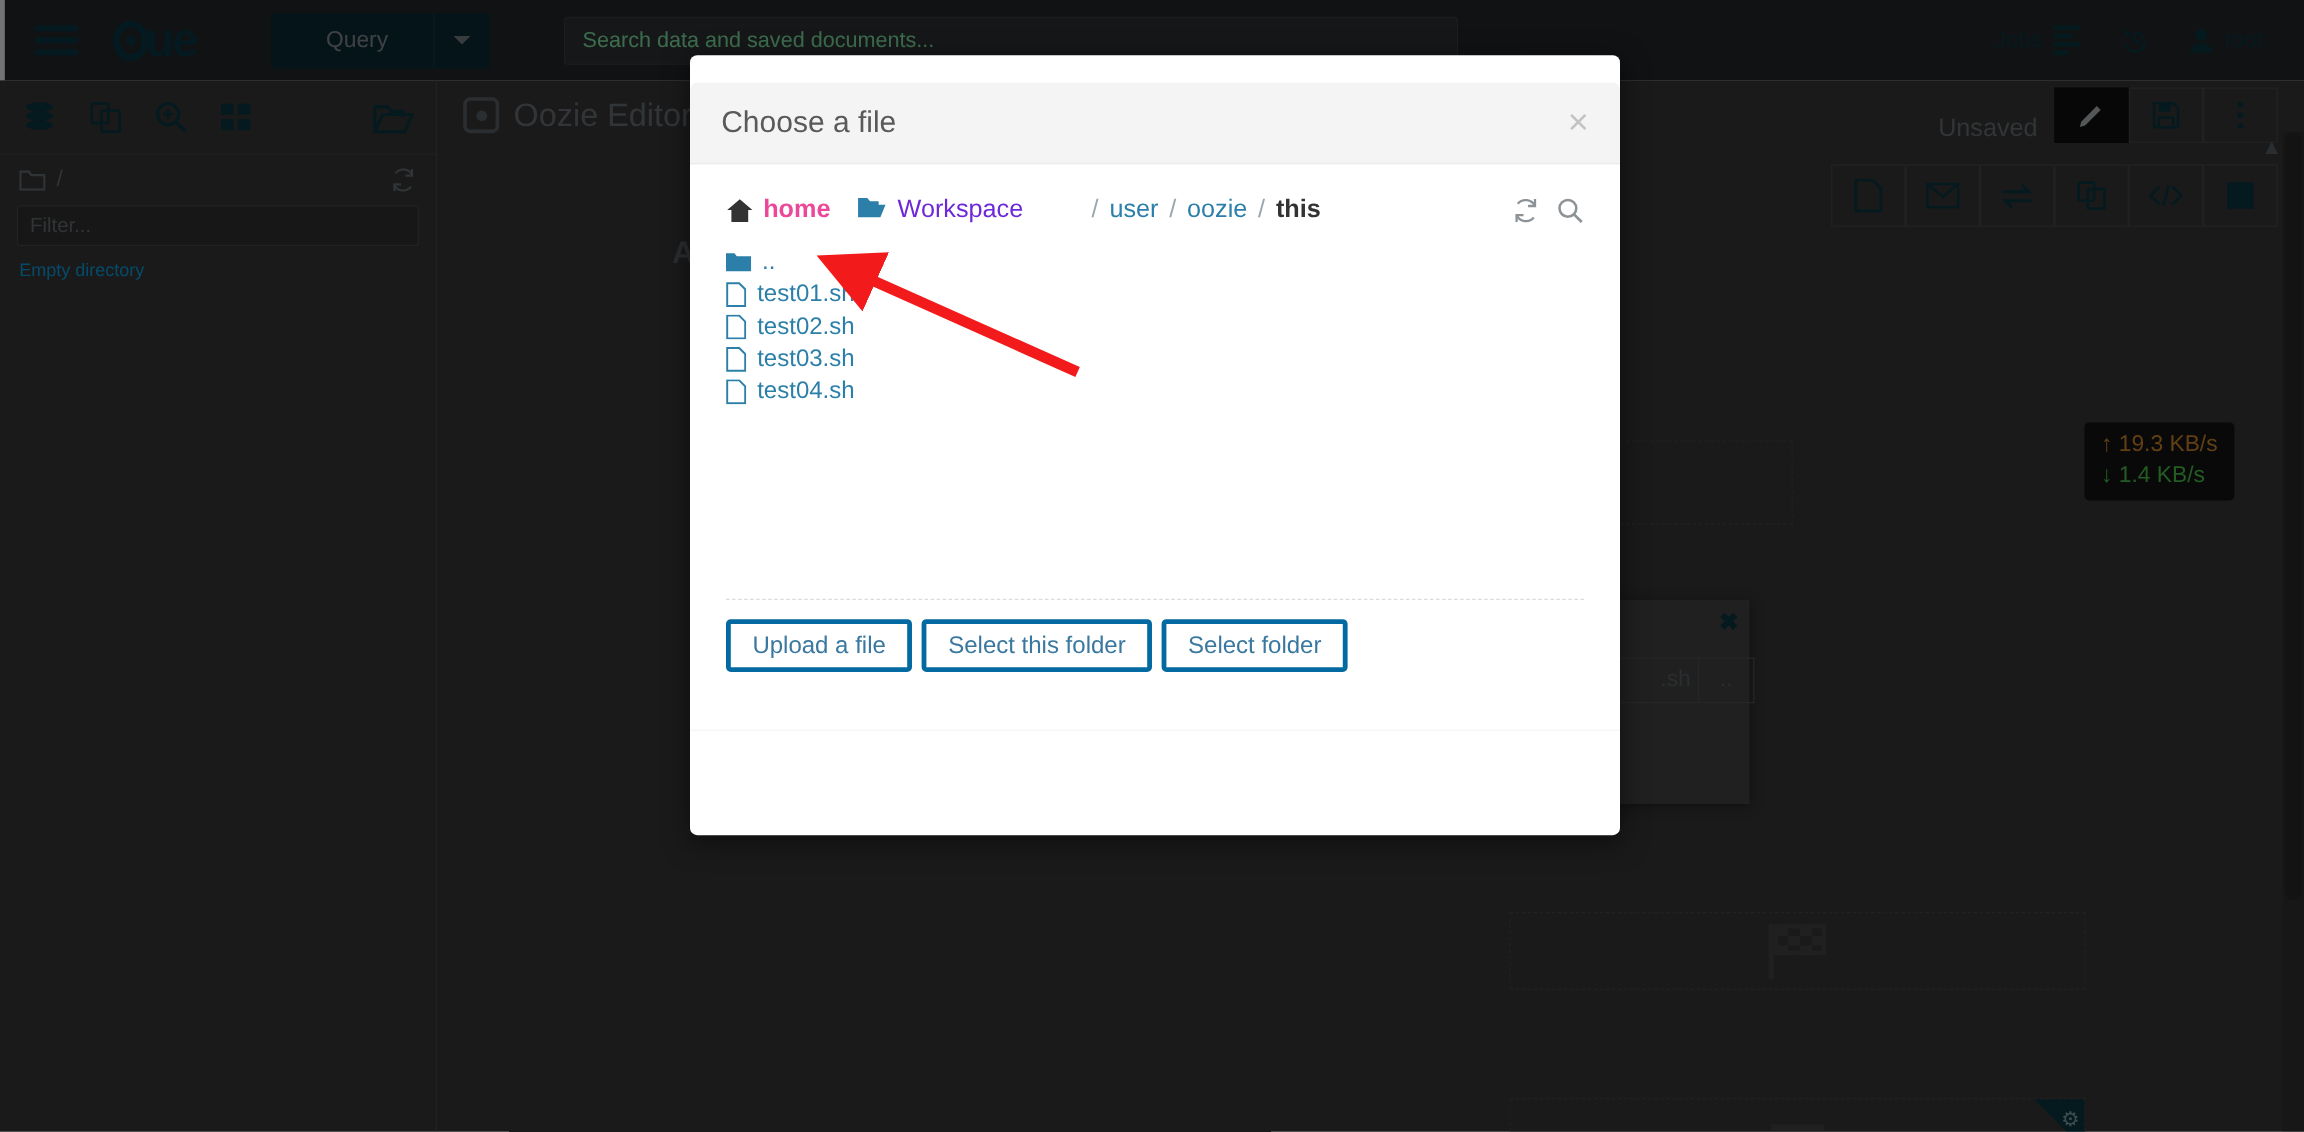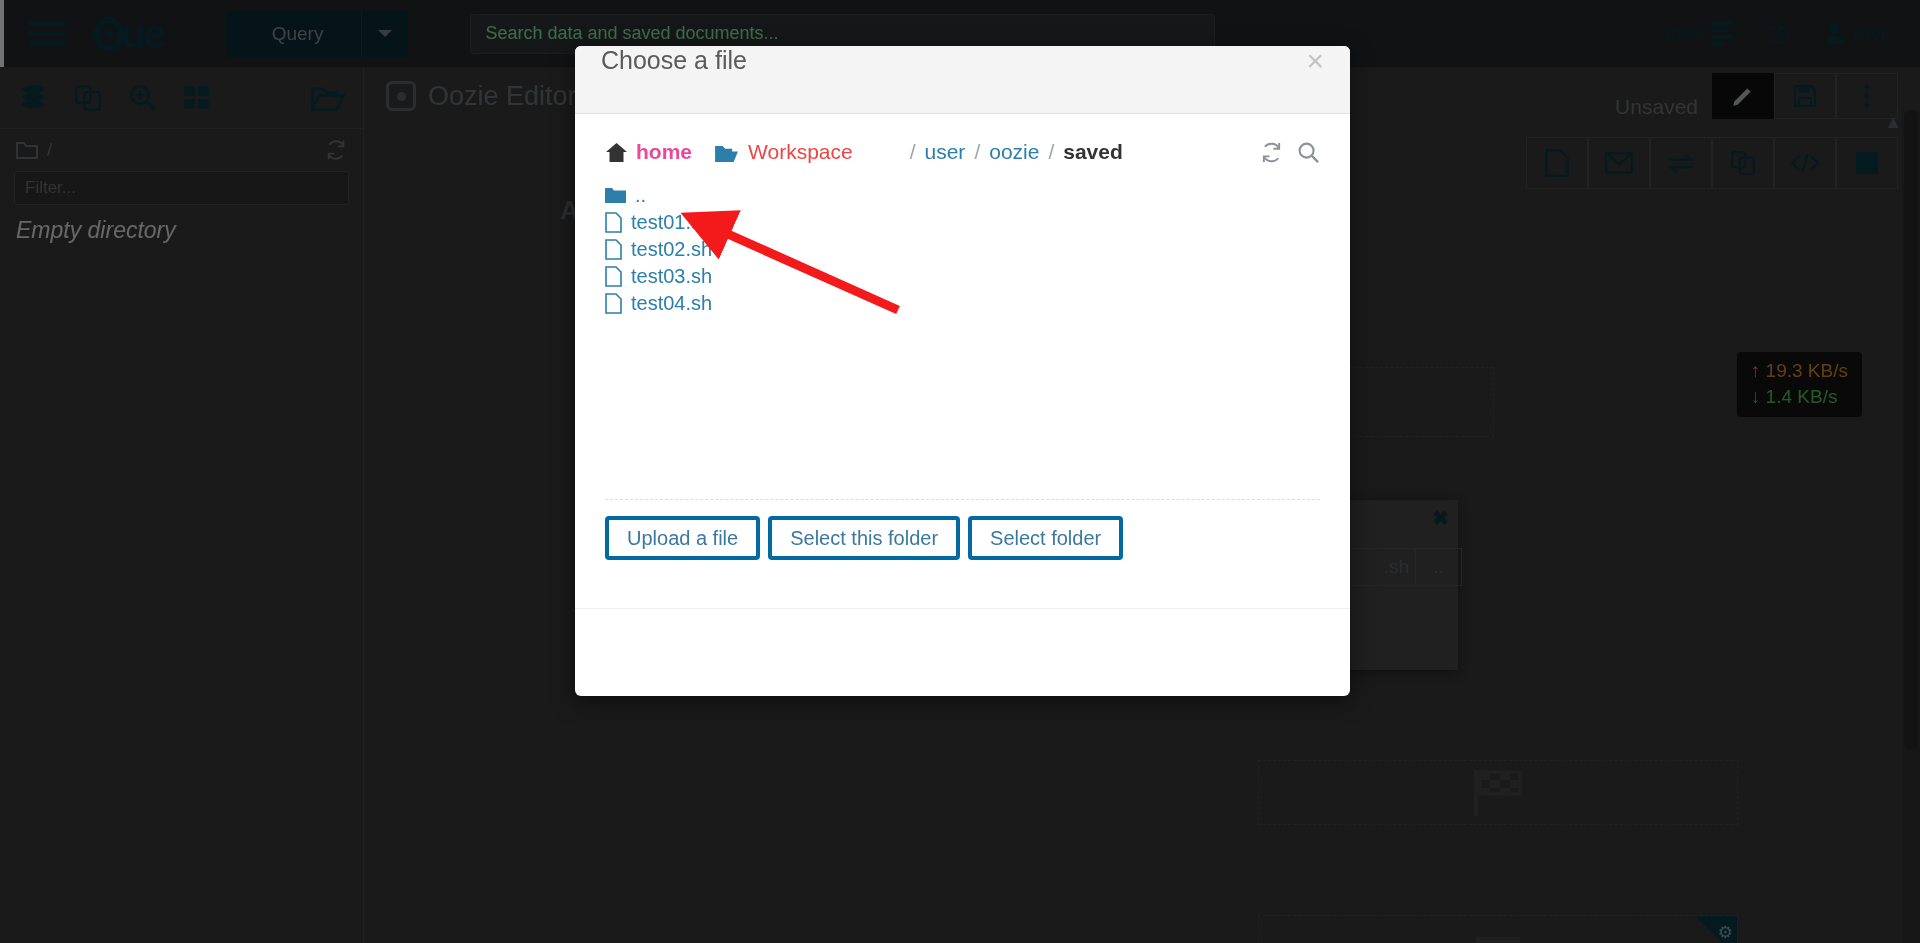--- a/index.html
+++ b/index.html
@@ -83,21 +83,21 @@
   .side-path {
     display: flex; align-items: center; padding: 10px 16px 6px;
     color: #6e7478; font-size: 19px; gap: 9px;
   }
   .side-path .refresh { margin-left: auto; }
   .side-filter {
     margin: 4px 14px; height: 34px;
     background: #333; border: 1px solid #4d4d4d; border-radius: 3px;
     color: #6e7478; font-size: 17px; display: flex; align-items: center; padding: 0 10px;
   }
-  .side-empty { padding: 8px 16px; color: #e5e5e5; font-style: italic; font-size: 23px; }
+  .side-empty { padding: 8px 16px; color: #0ea5e9; font-size: 15px; }
 
   
   .content { position: absolute; top: 67px; left: 364px; right: 0; bottom: 0; background: #3a3a3a; }
   .content-head { display: flex; align-items: center; height: 58px; padding: 0 22px; color: #6f757a; font-size: 27px; gap: 12px; }
   .ozicon { width: 30px; height: 30px; border: 3px solid #5f666b; border-radius: 6px;
             display: flex; align-items: center; justify-content: center; }
   .ozicon:after { content:""; width: 9px; height: 9px; border-radius:50%; background:#5f666b; }
   .head-right { margin-left: auto; display: flex; align-items: flex-end; gap: 0; }
   .unsaved { color: #6f757a; font-size: 21px; margin-right: 14px; }
   .hbtn { width: 62px; height: 46px; border: 1px solid #4d4d4d; display: flex;
@@ -153,28 +153,28 @@
   
   .modal {
     position: absolute; left: 575px; top: 46px; width: 775px; height: 650px;
     background: #fff; border-radius: 6px;
     box-shadow: 0 5px 22px rgba(0,0,0,.5);
     display: flex; flex-direction: column;
   }
   .modal-header {
     height: 68px; background: #f4f4f4; border-bottom: 1px solid #e2e2e2;
     border-radius: 6px 6px 0 0;
-    display: flex; padding: 0 26px;
+    display: flex; align-items: center; padding: 0 26px; margin-top: 23px;
   }
   .modal-title { font-size: 25px; color: #5a5a5a; }
   .modal-close { margin-left: auto; font-size: 30px; color: #c3c3c3; line-height: 1; }
   .modal-body { flex: 1; padding: 26px 30px 0; position: relative; }
   .breadcrumb { display: flex; align-items: center; font-size: 21px; color: #2b7fa8; }
   .breadcrumb .home { color: #ec4899; font-weight: 700; display: flex; align-items: center; gap: 8px; }
-  .breadcrumb .ws { color: #ef4444; display: flex; align-items: flex-end; gap: 9px; margin-left: 22px; }
+  .breadcrumb .ws { color: #6d28d9; display: flex; align-items: flex-start; gap: 9px; margin-left: 22px; }
   .breadcrumb .segs { margin-left: 48px; display: flex; gap: 0; align-items: center; }
   .breadcrumb .segs .sep { color: #9aa7ad; margin: 0 9px; }
   .breadcrumb .segs .last { color: #333; font-weight: 700; }
   .bc-actions { margin-left: auto; display: flex; gap: 14px; color: #8c9296; }
   .filelist { margin-top: 18px; }
   .filerow { display: flex; align-items: center; gap: 9px; font-size: 20px; color: #2b7fa8; line-height: 25px; padding: 1px 0; }
   .filerow .fname { color: #2b7fa8; }
   .filerow.dir .fname { color: #2b7fa8; }
   .modal-sep { position: absolute; left: 30px; right: 30px; bottom: 108px; border-top: 1px dashed #dcdcdc; }
   .modal-actions { position: absolute; left: 30px; bottom: 48px; display: flex; gap: 8px; }
@@ -418,21 +418,21 @@
             <path d="M1 19 L5.5 8 H25 L20.5 19 Z" fill="#2b7fa8"></path>
           </svg>
           <span>Workspace</span>
         </span>
         <span class="segs">
           <span class="sep">/</span>
           <span>user</span>
           <span class="sep">/</span>
           <span>oozie</span>
           <span class="sep">/</span>
-          <span class="last">saved</span>
+          <span class="last">this</span>
         </span>
         <span class="bc-actions">
           <svg width="23" height="23" viewBox="0 0 24 24">
             <path d="M20 8a9 9 0 0 0-15 -2" fill="none" stroke="#8c9296" stroke-width="2"></path>
             <path d="M4 16a9 9 0 0 0 15 2" fill="none" stroke="#8c9296" stroke-width="2"></path>
             <path d="M20 2v6h-6M4 22v-6h6" fill="none" stroke="#8c9296" stroke-width="2"></path>
           </svg>
           <svg width="23" height="23" viewBox="0 0 24 24">
             <circle cx="10" cy="10" r="7.3" fill="none" stroke="#8c9296" stroke-width="2.2"></circle>
             <path d="M15.5 15.5 L22 22" stroke="#8c9296" stroke-width="2.4"></path>

